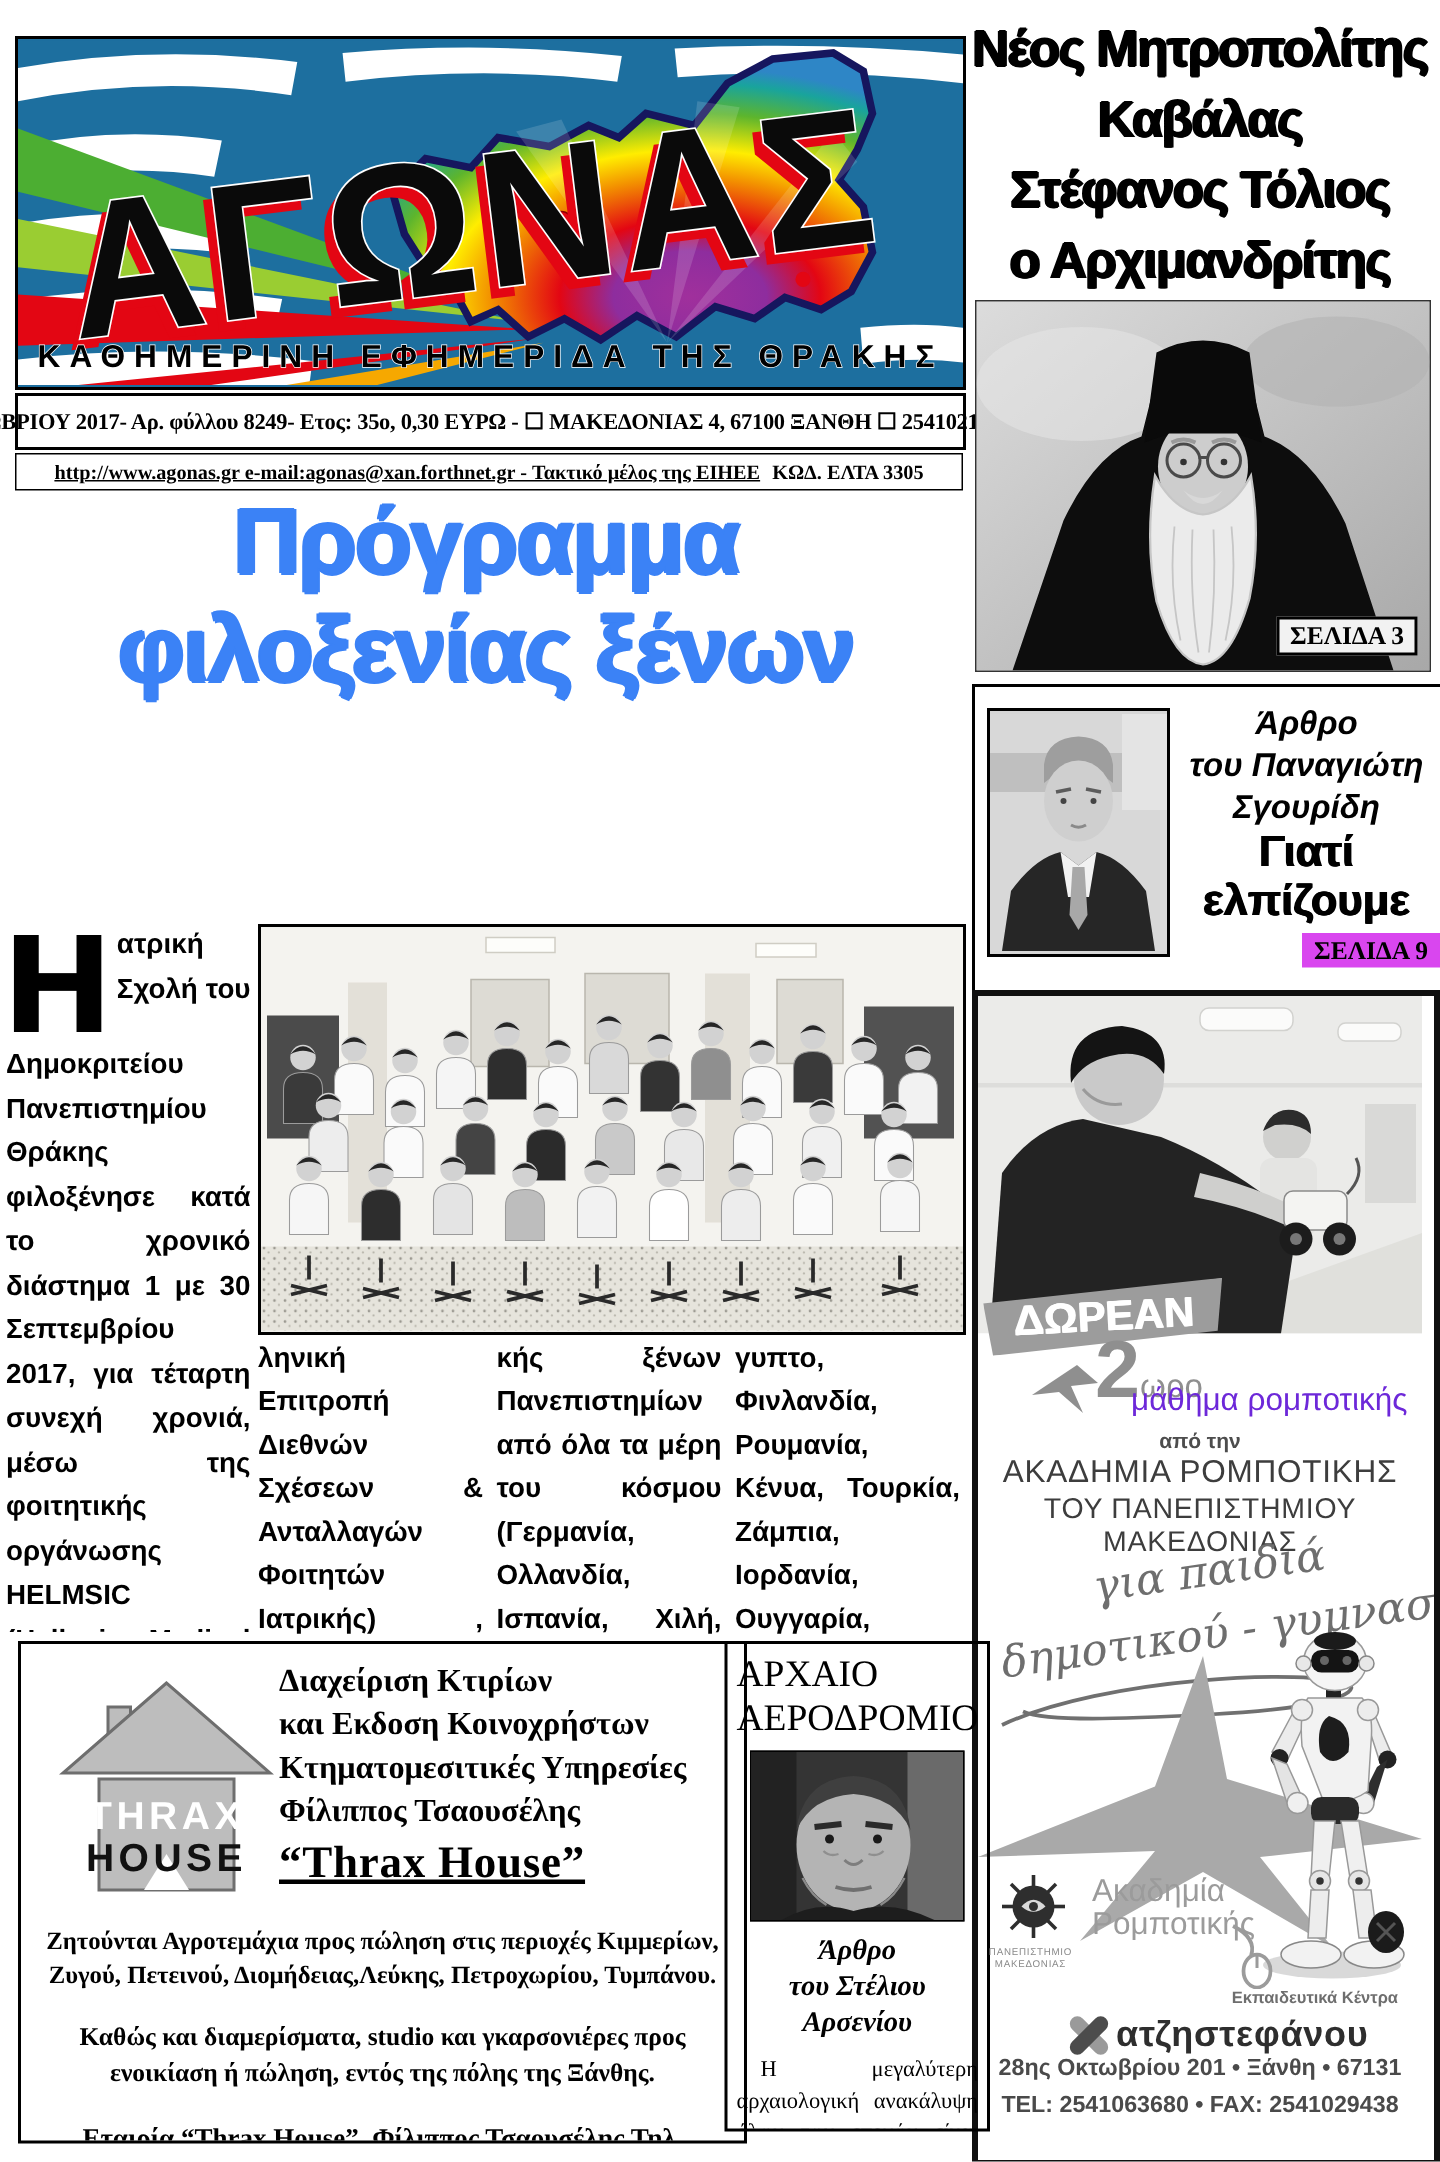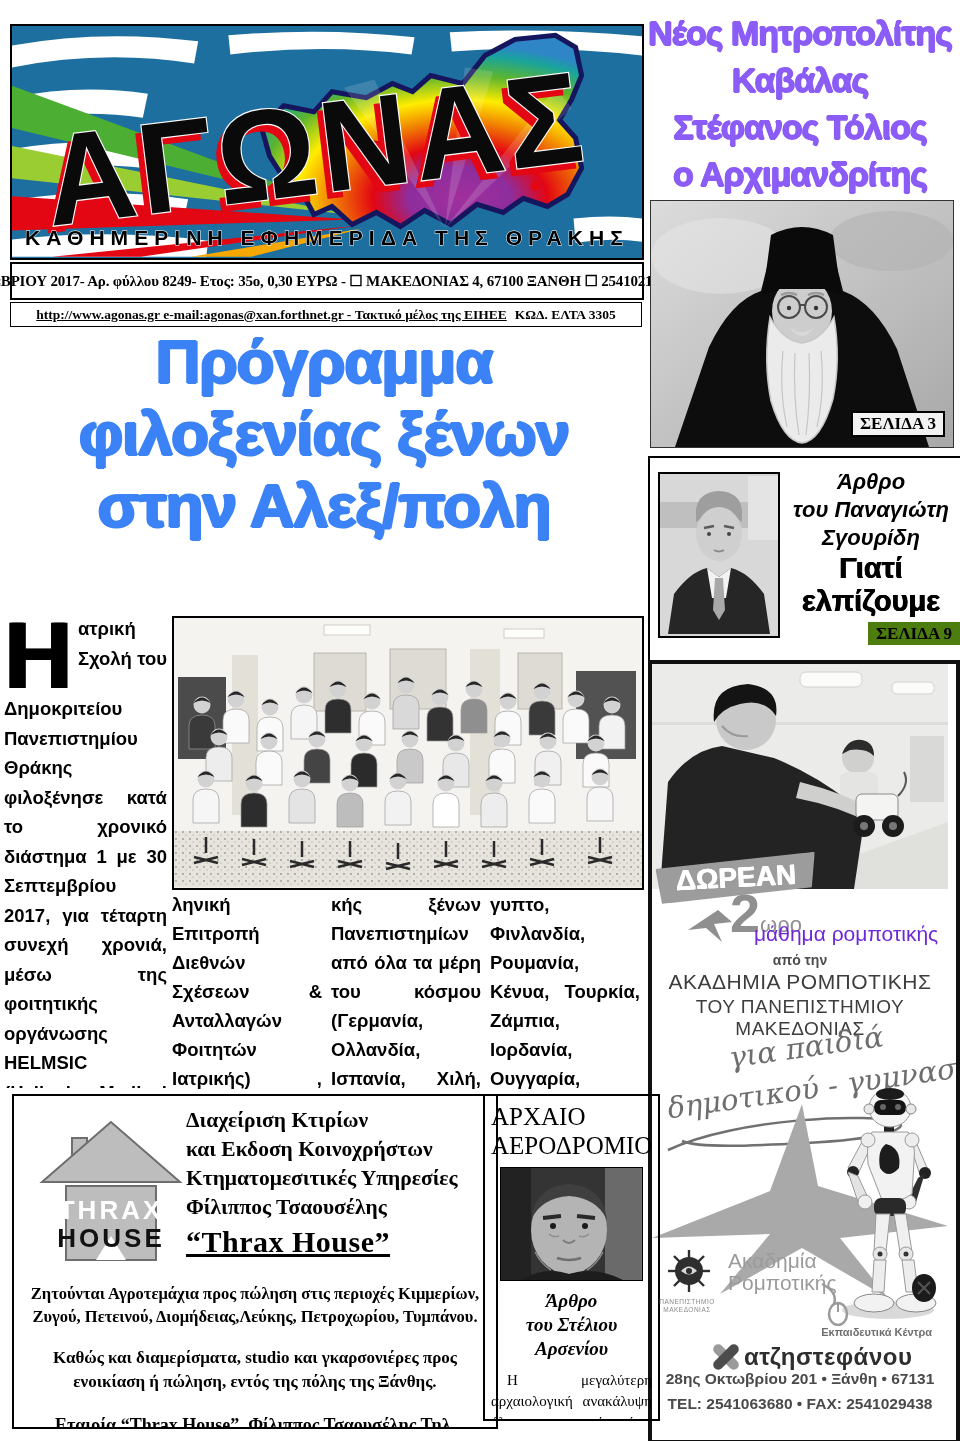--- a/index.html
+++ b/index.html
@@ -27,26 +27,26 @@
   
   #lead-headline{left:0;top:326px;width:648px;text-align:center;font-size:62px;line-height:72px;letter-spacing:-1px;color:#3b82f6;}
   #lead-intro{left:4px;top:614px;width:163px;height:474px;font-size:18.5px;line-height:29.5px;
     font-weight:bold;text-align:justify;overflow:hidden;}
   #lead-intro .dropcap{float:left;font-size:94px;line-height:76px;padding:4px 6px 0 0;
     font-weight:bold;text-shadow:2px 0 #000,-1px 0 #000;}
   #group-photo{left:172px;top:616px;width:468px;height:270px;border:2px solid #000;background:#f1f0ec;}
   #group-photo svg{display:block;width:100%;height:100%;}
   #three-cols{left:172px;top:890px;width:468px;height:202px;display:flex;gap:9px;}
   #three-cols .col{width:150px;font-size:18.5px;line-height:29px;font-weight:bold;text-align:justify;overflow:hidden;}
-  .page-badge{display:inline-block;background:#4d7c0f;font-family:"Liberation Serif",serif;
+  .page-badge{display:inline-block;background:#d946ef;font-family:"Liberation Serif",serif;
     font-weight:bold;font-size:17px;padding:1px 8px;line-height:21px;}
 
   
   #metropolitan-headline{left:648px;top:10px;width:304px;text-align:center;
-    font-size:34px;line-height:47px;letter-spacing:-1px;color:#8b5cf6;}
+    font-size:34px;line-height:47px;letter-spacing:-1px;color:#000000;}
   #priest-photo{left:650px;top:200px;width:302px;height:246px;border:1px solid #333;background:#bfbfbf;}
   #priest-photo svg{display:block;width:100%;height:100%;}
   #badge-3{position:absolute;right:8px;bottom:10px;background:#f2f2f2;border:2px solid #000;
     font-family:"Liberation Serif",serif;font-weight:bold;font-size:17px;padding:0 7px;line-height:22px;}
 
   #sgouridis-box{left:648px;top:456px;width:304px;height:196px;border:2px solid #000;display:flex;padding:8px;}
   #sgouridis-photo{width:118px;height:162px;border:2px solid #000;background:#d6d6d6;margin-top:6px;flex:none;}
   #sgouridis-photo svg{display:block;width:100%;height:100%;}
   #sgouridis-text{flex:1;text-align:center;padding-top:2px;}
   #sgouridis-text .by{font-style:italic;font-size:22px;line-height:28px;font-weight:bold;}
@@ -162,21 +162,20 @@
 </div>
 
 <div class="abs" id="url-bar">
   <span class="u">http://www.agonas.gr  e-mail:agonas@xan.forthnet.gr - Τακτικό μέλος της ΕΙΗΕΕ</span>
   <span>ΚΩΔ. ΕΛΤΑ 3305</span>
 </div>
 
 <div class="abs hv" id="lead-headline">
   <div>Πρόγραμμα</div>
   <div>φιλοξενίας ξένων</div>
-  <div>στην Αλεξ/πολη</div>
 </div>
 
 <div class="abs" id="lead-intro">
   <span class="dropcap">Η</span><span>ατρική Σχολή του Δημοκριτείου Πανεπιστημίου Θράκης φιλοξένησε κατά το χρονικό διάστημα 1 με 30 Σεπτεμβρίου 2017, για τέταρτη συνεχή χρονιά, μέσω της φοιτητικής οργάνωσης HELMSIC (Hellenic Medical Students’ International Committee - Ελ-</span>
 </div>
 
 <div class="abs" id="group-photo">
   <svg viewBox="0 0 468 268">
     <defs>
       <g id="person">

